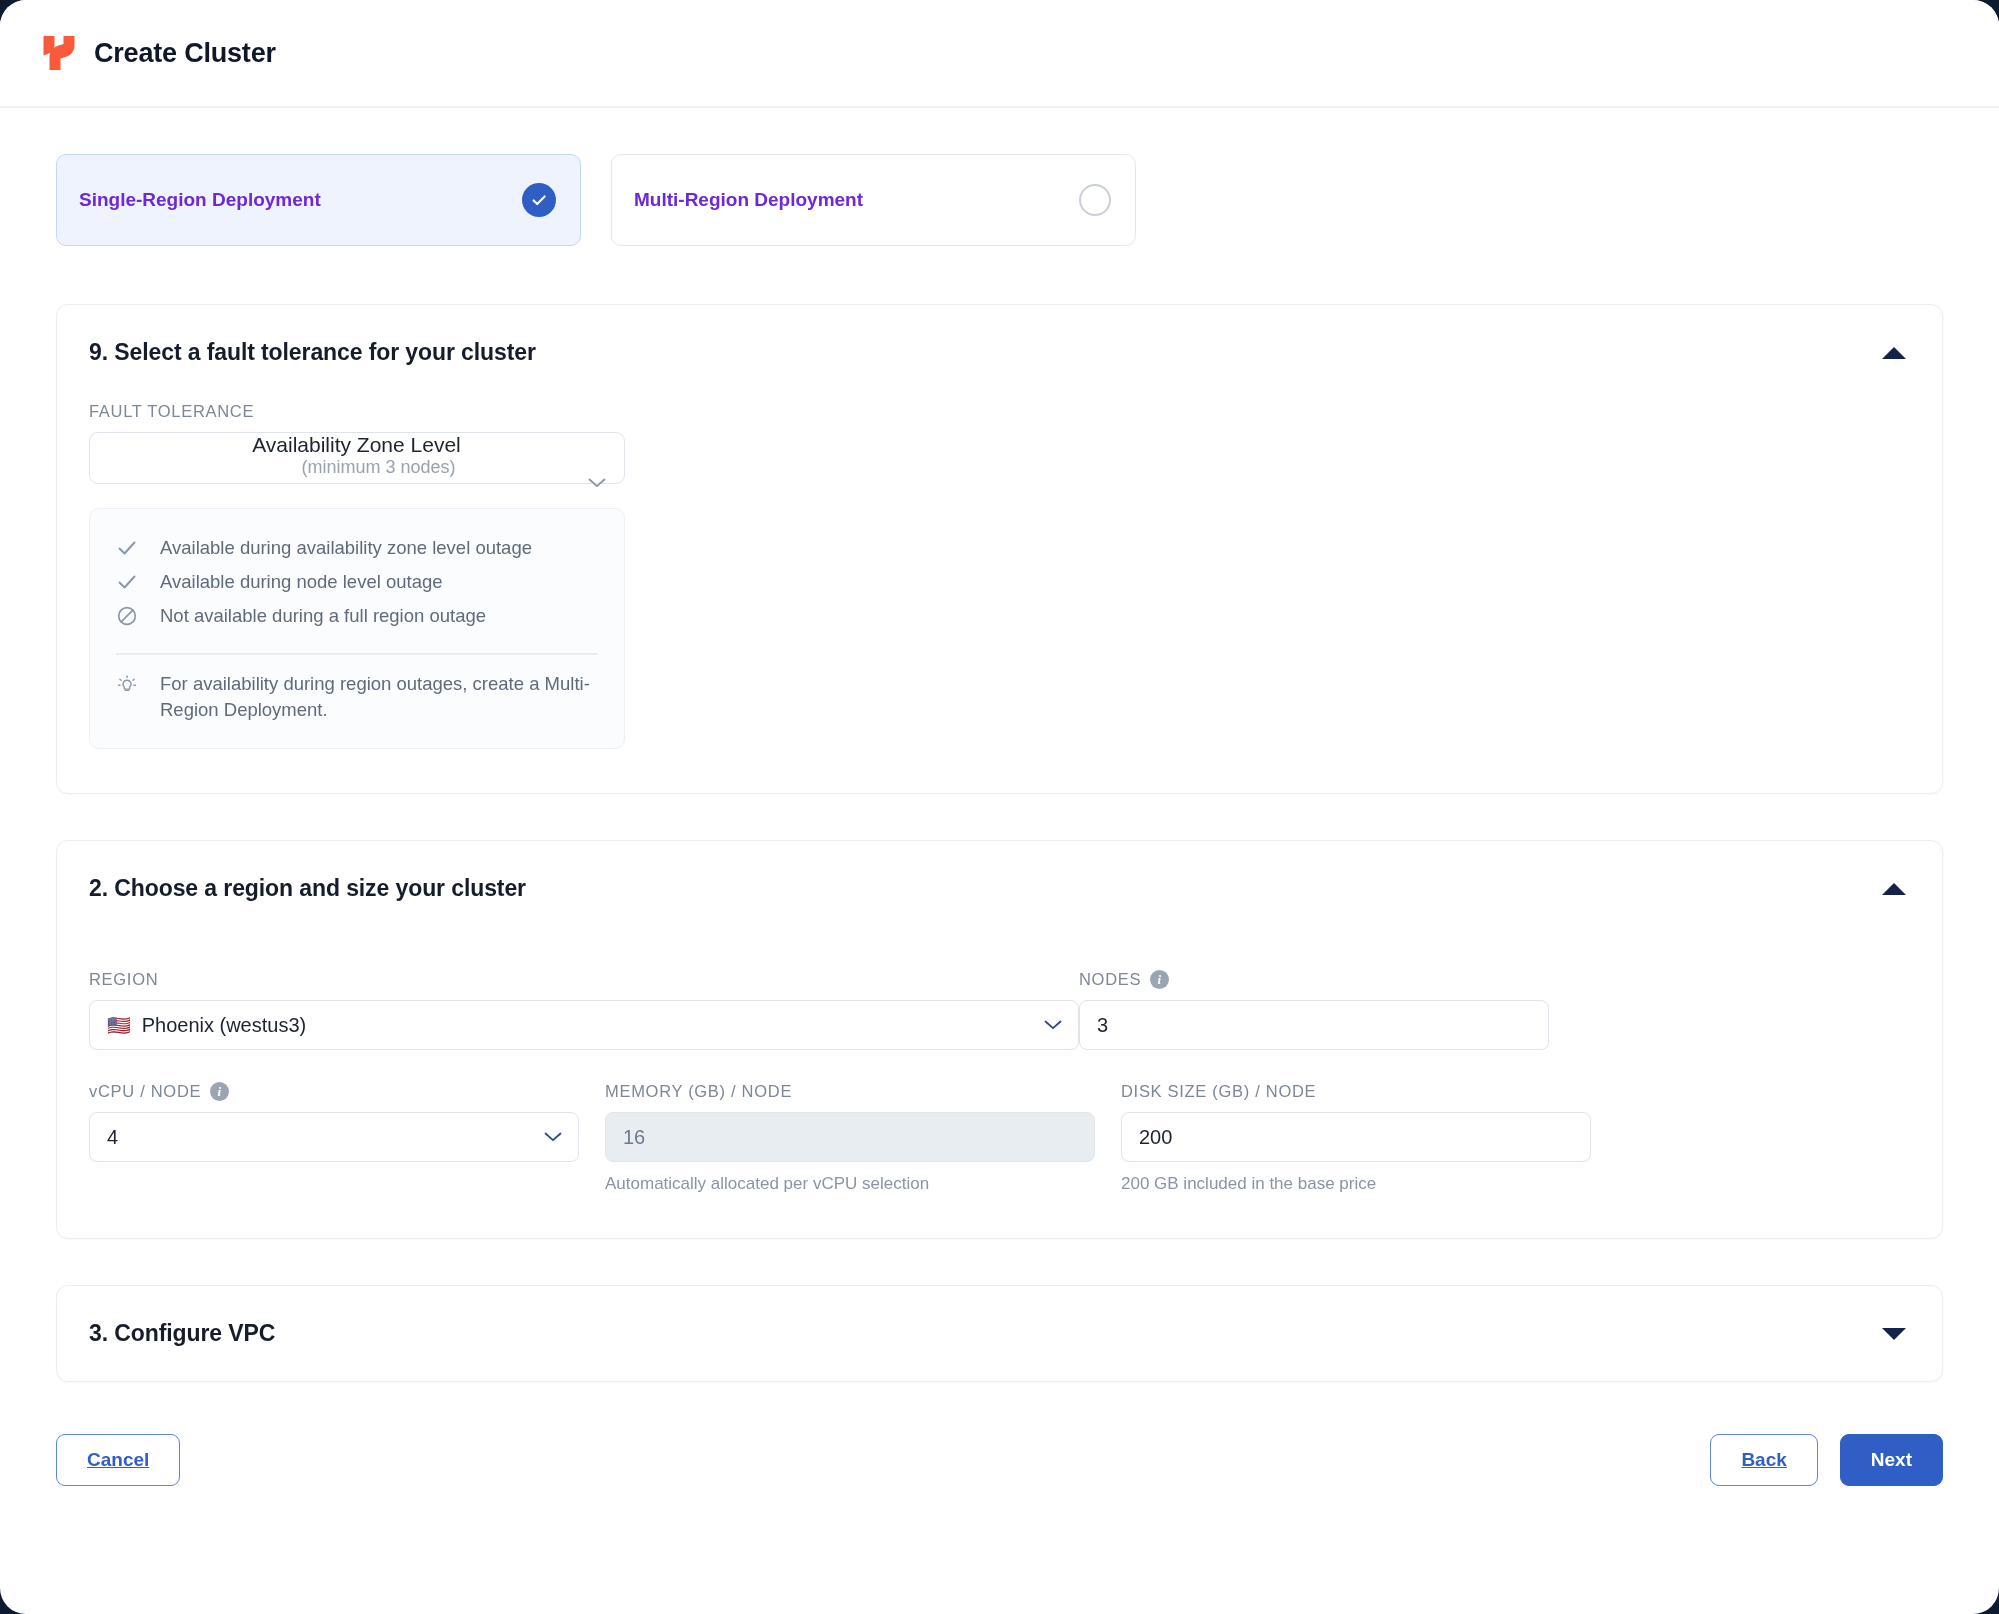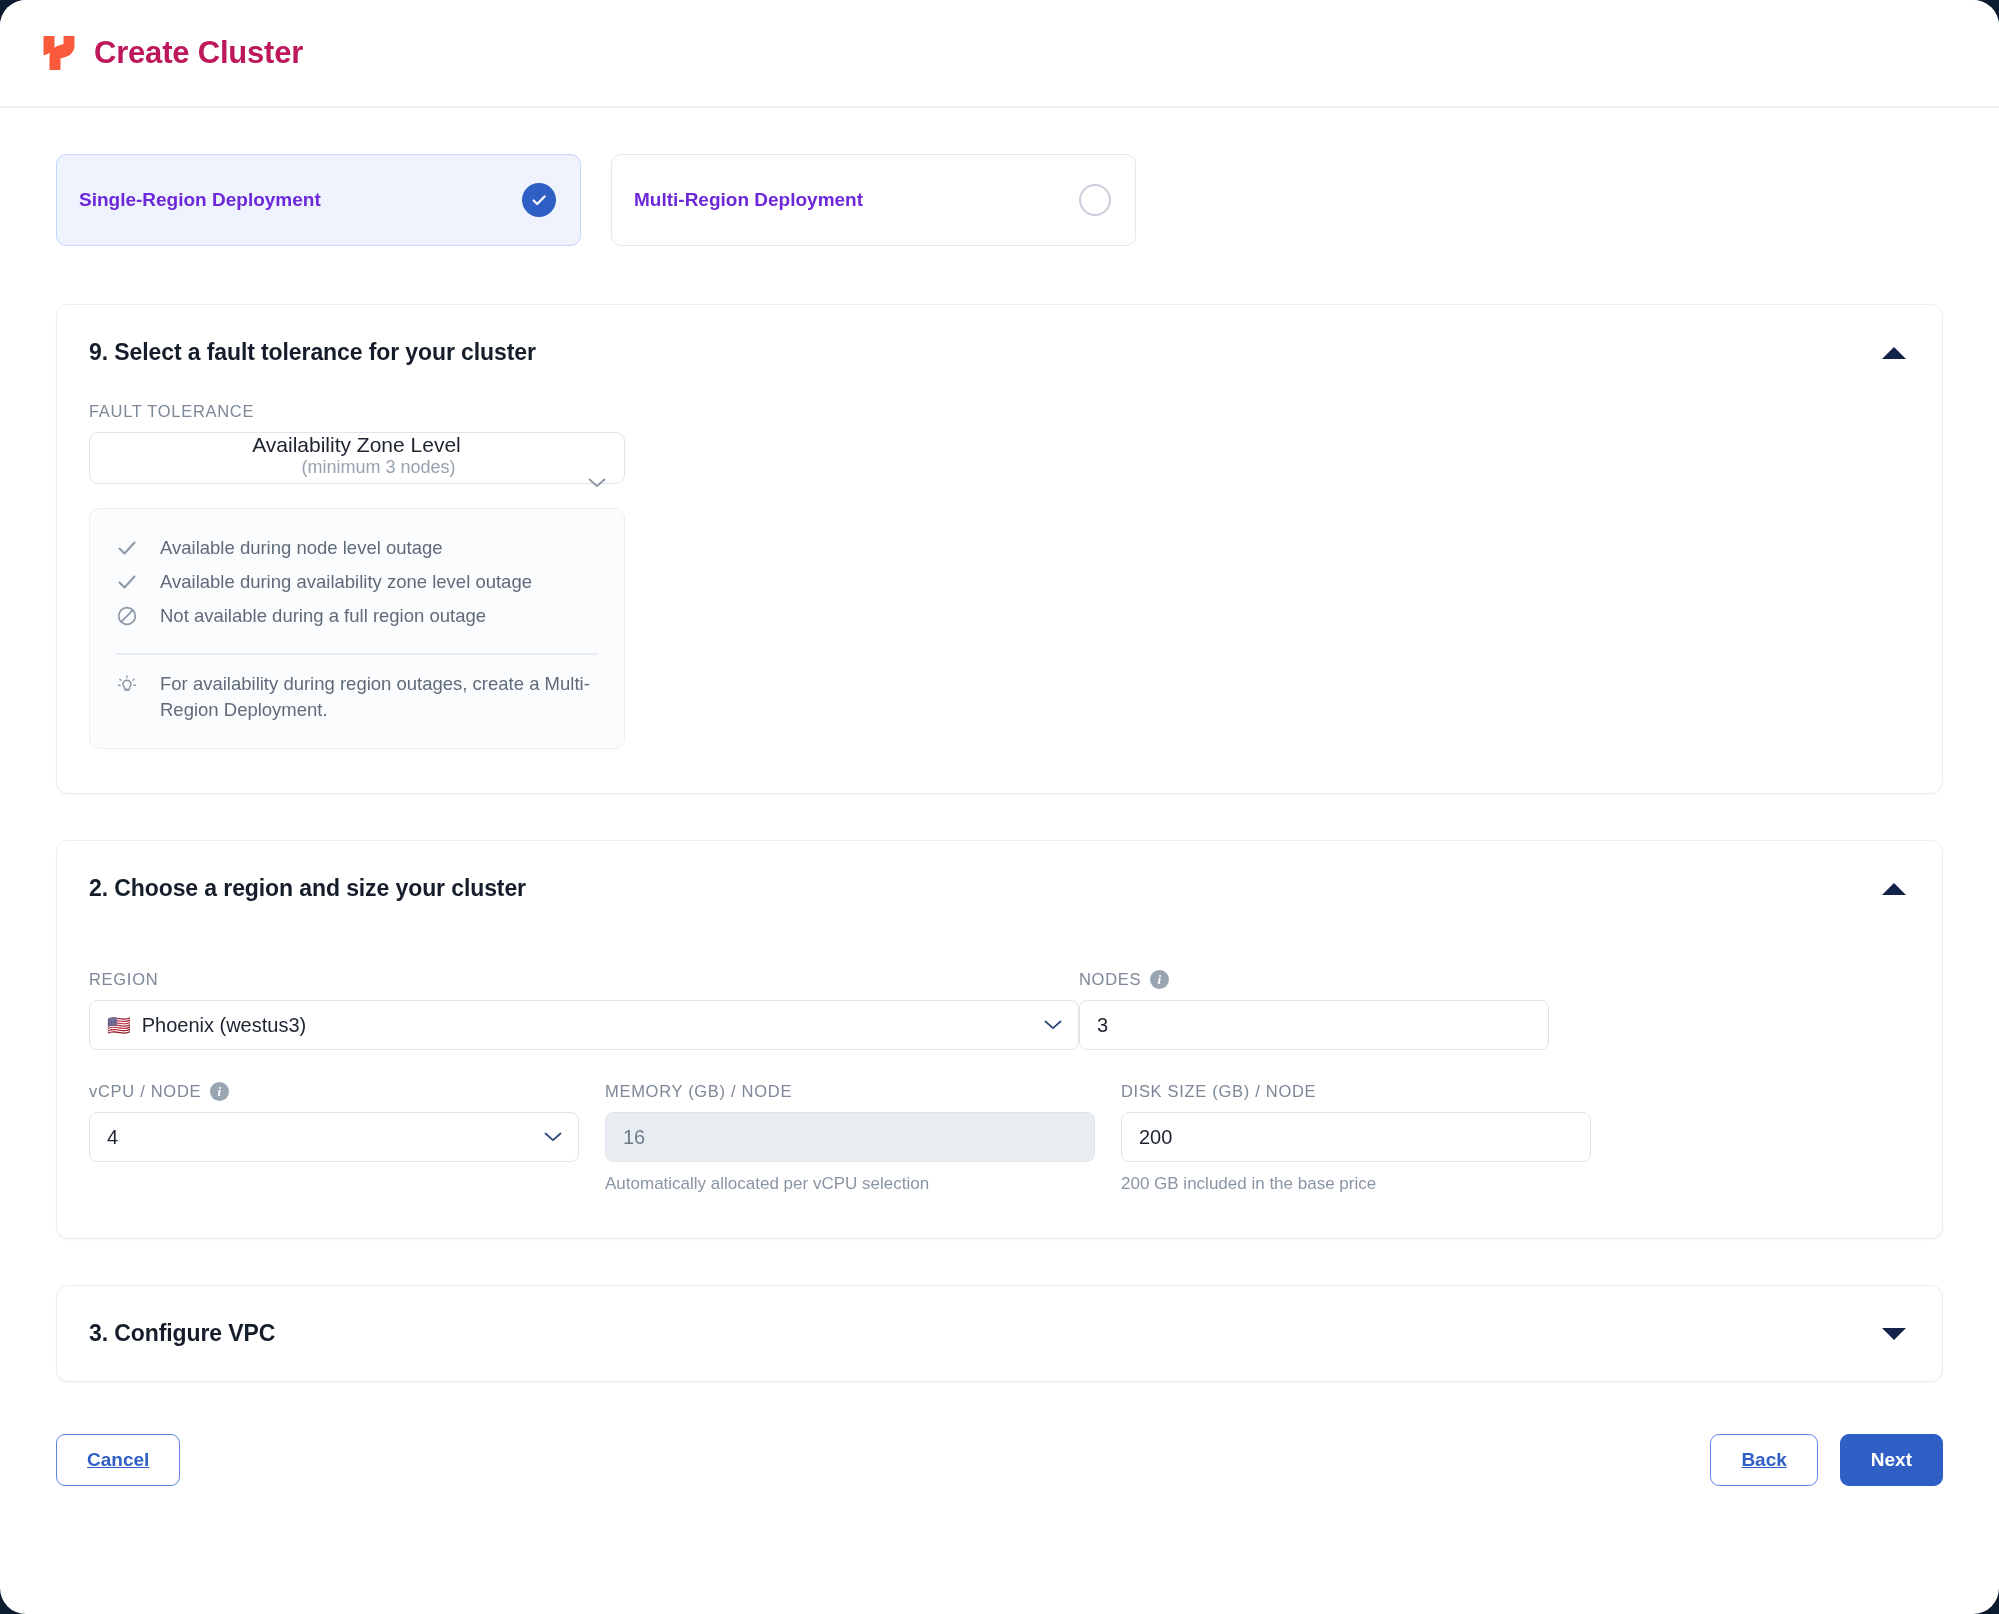--- a/index.html
+++ b/index.html
@@ -21,21 +21,21 @@
   
   .header {
     height: 108px;
     display: flex; align-items: center;
     padding-left: 42px;
     border-bottom: 2px solid #eef1f5;
     background: #ffffff;
   }
   .logo-mark { width: 34px; height: 38px; margin-right: 18px; flex: none; }
   .app-title {
-    font-size: 31px; font-weight: bold; color: #be185d;
+    font-size: 27px; font-weight: bold; color: #0f172a;
     letter-spacing: -0.2px;
   }
 
   
   .page-body { padding: 46px 56px 0 56px; }
 
   
   .deploy-row { display: flex; gap: 30px; margin-bottom: 58px; }
   .deploy-card {
     width: 525px; height: 92px;
@@ -241,28 +241,28 @@
             <path d="M1.5 1.5 L9 8.2 L16.5 1.5" stroke="#8a95a4" stroke-width="1.8" fill="none" stroke-linecap="round" stroke-linejoin="round"></path>
           </svg>
         </div>
 
         <div class="ft-panel">
 
           <div class="ft-item">
             <svg class="ft-ico" viewBox="0 0 22 22">
               <path d="M3.5 11.5 L8.5 16.5 L18.5 5.5" stroke="#8b98a8" stroke-width="2" fill="none" stroke-linecap="round" stroke-linejoin="round"></path>
             </svg>
-            <span class="txt">Available during node level outage</span>
+            <span class="txt">Available during availability zone level outage</span>
           </div>
 
           <div class="ft-item">
             <svg class="ft-ico" viewBox="0 0 22 22">
               <path d="M3.5 11.5 L8.5 16.5 L18.5 5.5" stroke="#8b98a8" stroke-width="2" fill="none" stroke-linecap="round" stroke-linejoin="round"></path>
             </svg>
-            <span class="txt">Available during availability zone level outage</span>
+            <span class="txt">Available during node level outage</span>
           </div>
 
           <div class="ft-item">
             <svg class="ft-ico" viewBox="0 0 22 22">
               <circle cx="11" cy="11" r="8.3" stroke="#8b98a8" stroke-width="1.7" fill="none"></circle>
               <path d="M5.2 16.8 L16.8 5.2" stroke="#8b98a8" stroke-width="1.7" stroke-linecap="round"></path>
             </svg>
             <span class="txt">Not available during a full region outage</span>
           </div>
 

